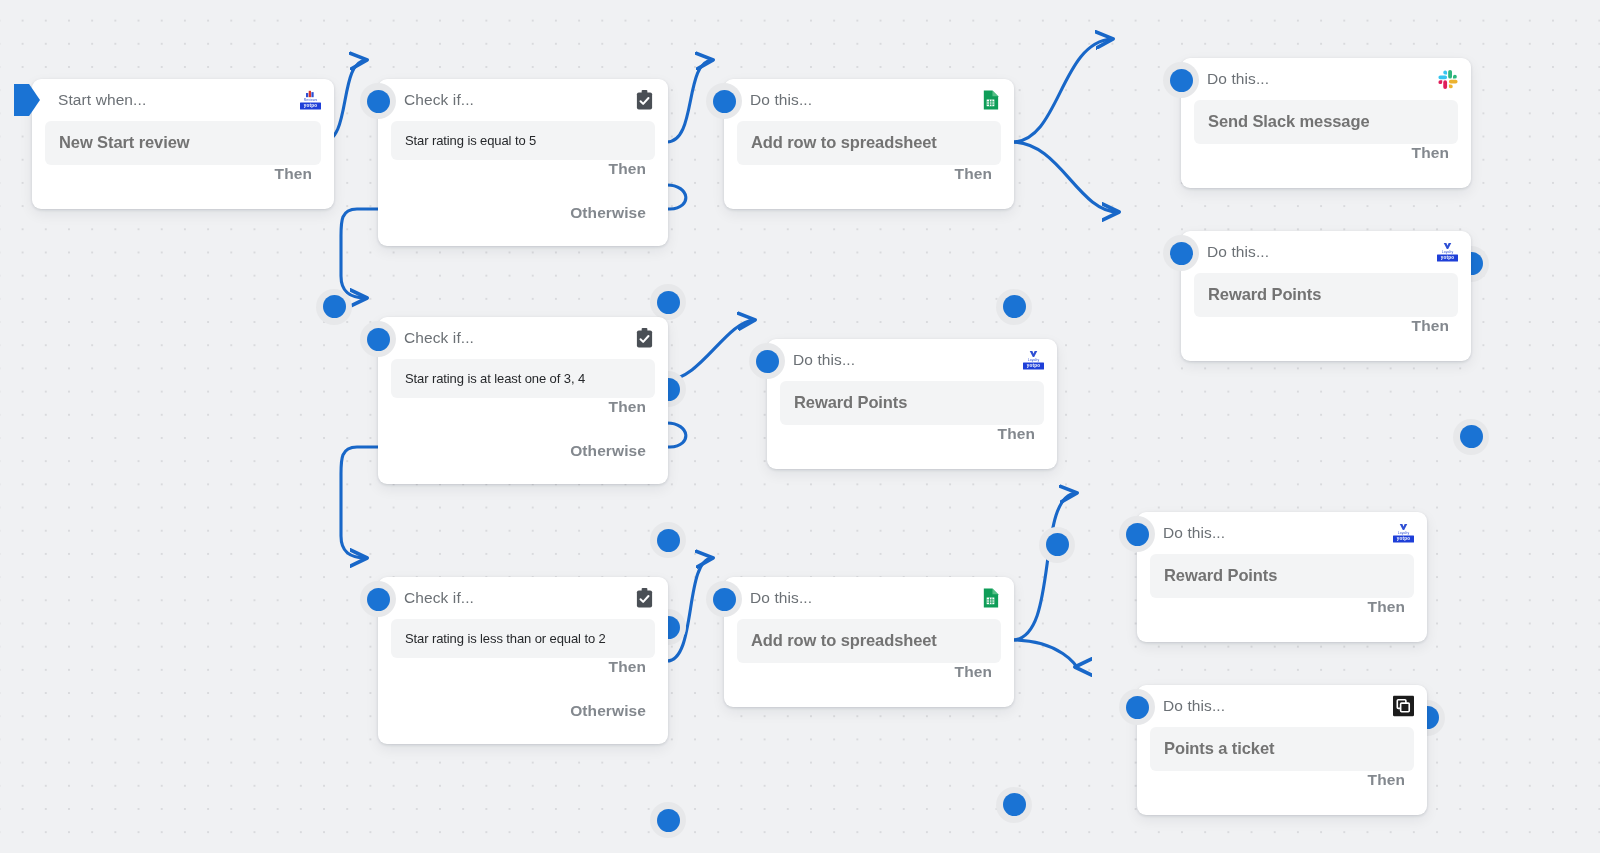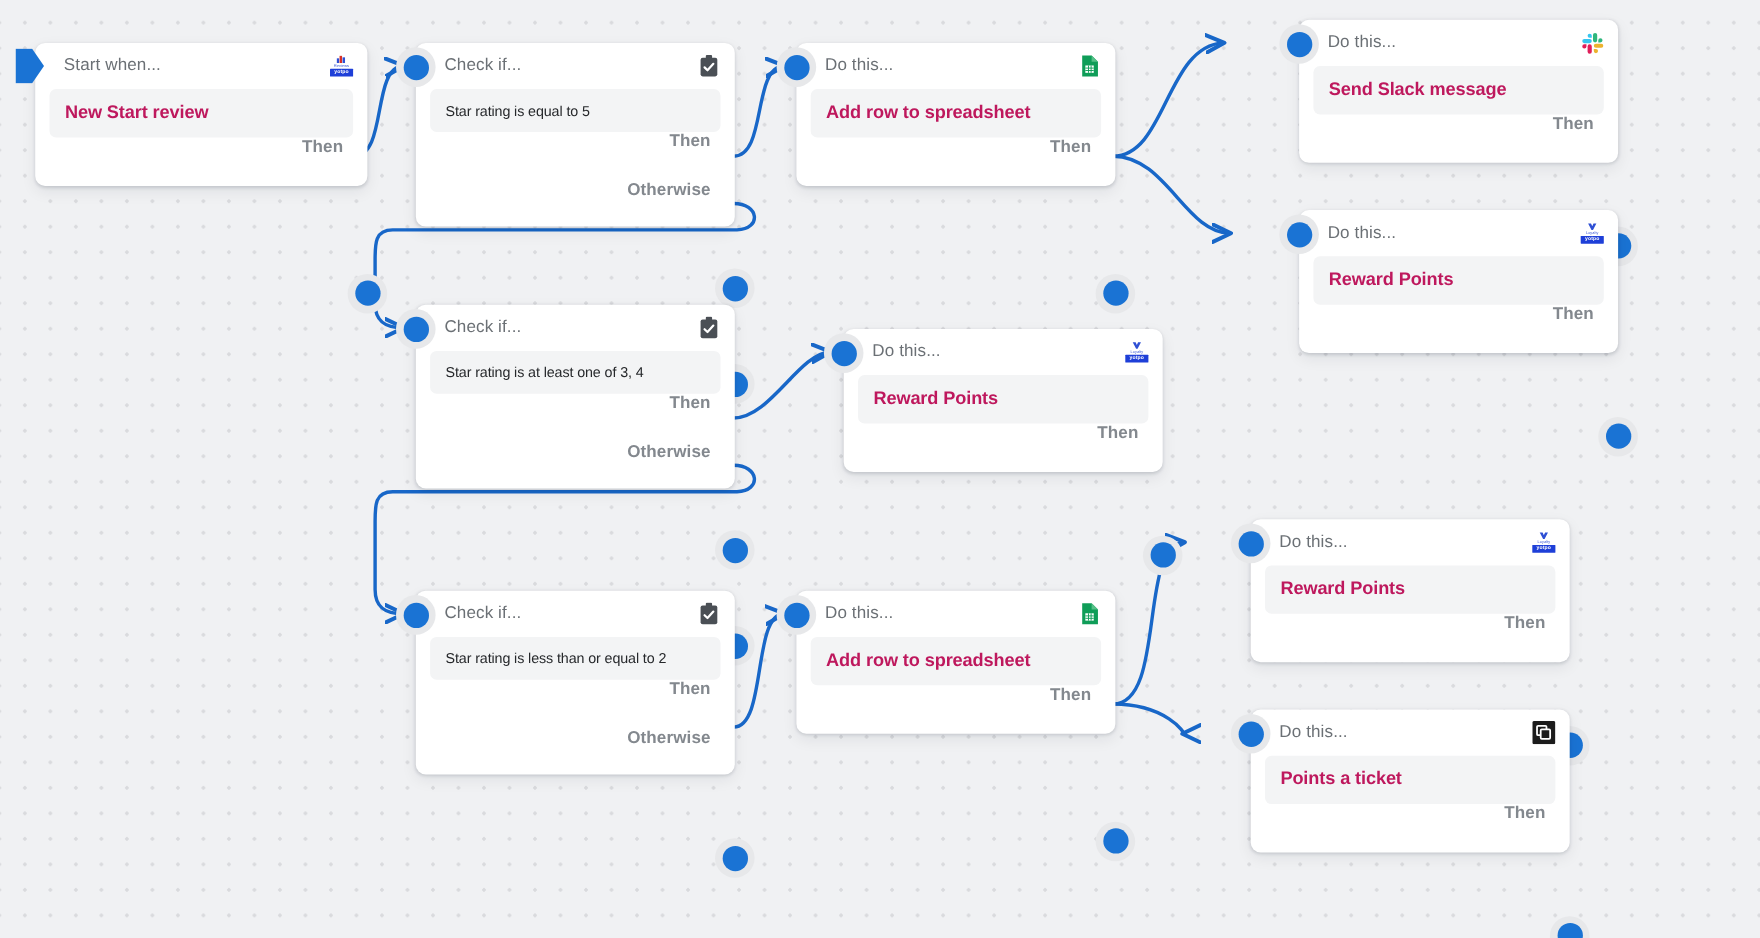--- a/index.html
+++ b/index.html
@@ -14,39 +14,40 @@
   }
   #canvas{position:absolute;inset:0;}
   #wires{position:absolute;left:0;top:0;width:1600px;height:853px;pointer-events:none;}
 
   .card{
     position:absolute;
     background:#ffffff;
     border-radius:9px;
     box-shadow:0 1px 3px rgba(16,24,40,.14), 0 5px 14px rgba(16,24,40,.07);
     box-sizing:border-box;
+    margin-top:40px;
   }
   .card-head{
     position:relative;height:42px;
     display:flex;align-items:center;
     padding:0 14px 0 26px;
   }
   .head-label{
     font-size:15.5px;color:#6b7075;letter-spacing:.1px;
     white-space:nowrap;
   }
   .head-icon{
     position:absolute;right:13px;top:50%;transform:translateY(-50%);
     width:21px;height:21px;display:flex;align-items:center;justify-content:center;
   }
   .body-chip{
     margin:0 13px;
     background:#f3f4f5;border-radius:6px;
     padding:11px 14px;
-    font-size:16.5px;font-weight:bold;color:#be185d;
+    font-size:16.5px;font-weight:bold;color:#737373;
     line-height:1.33;
     letter-spacing:-.1px;
   }
   .chip-light{font-weight:normal;font-size:13px;color:#26282b;}
   .foot{
     display:flex;align-items:flex-start;justify-content:flex-end;
     height:44px;padding-right:22px;position:relative;
   }
   .foot-label{font-size:15.5px;font-weight:bold;color:#83888e;letter-spacing:.1px;}
 

